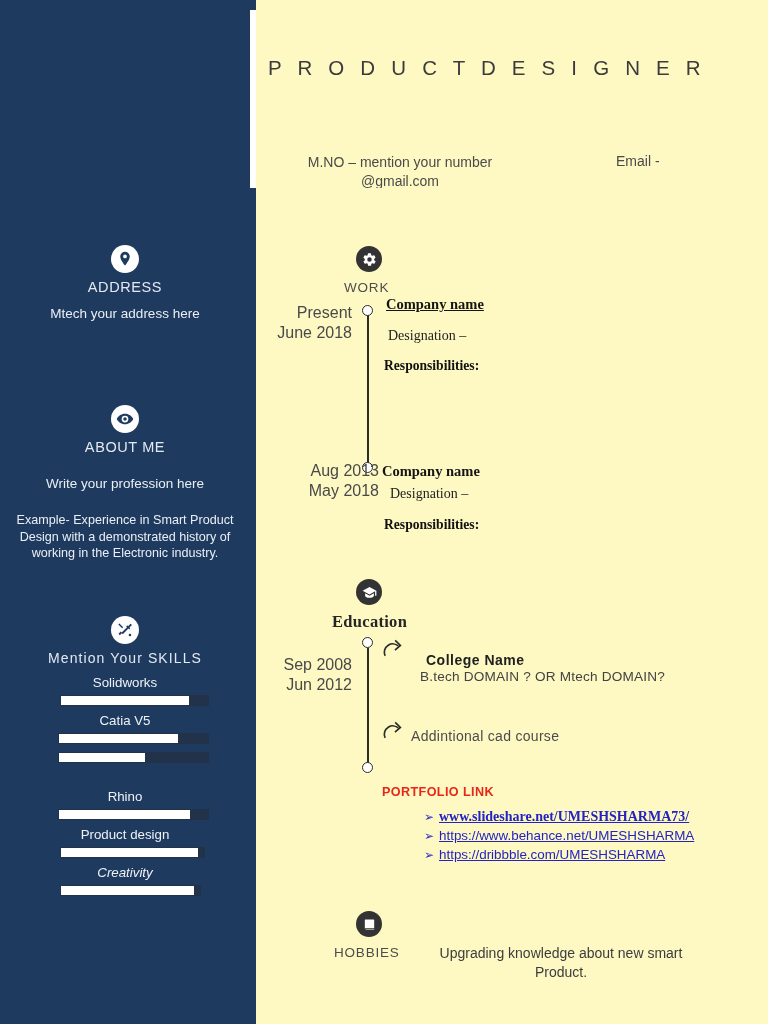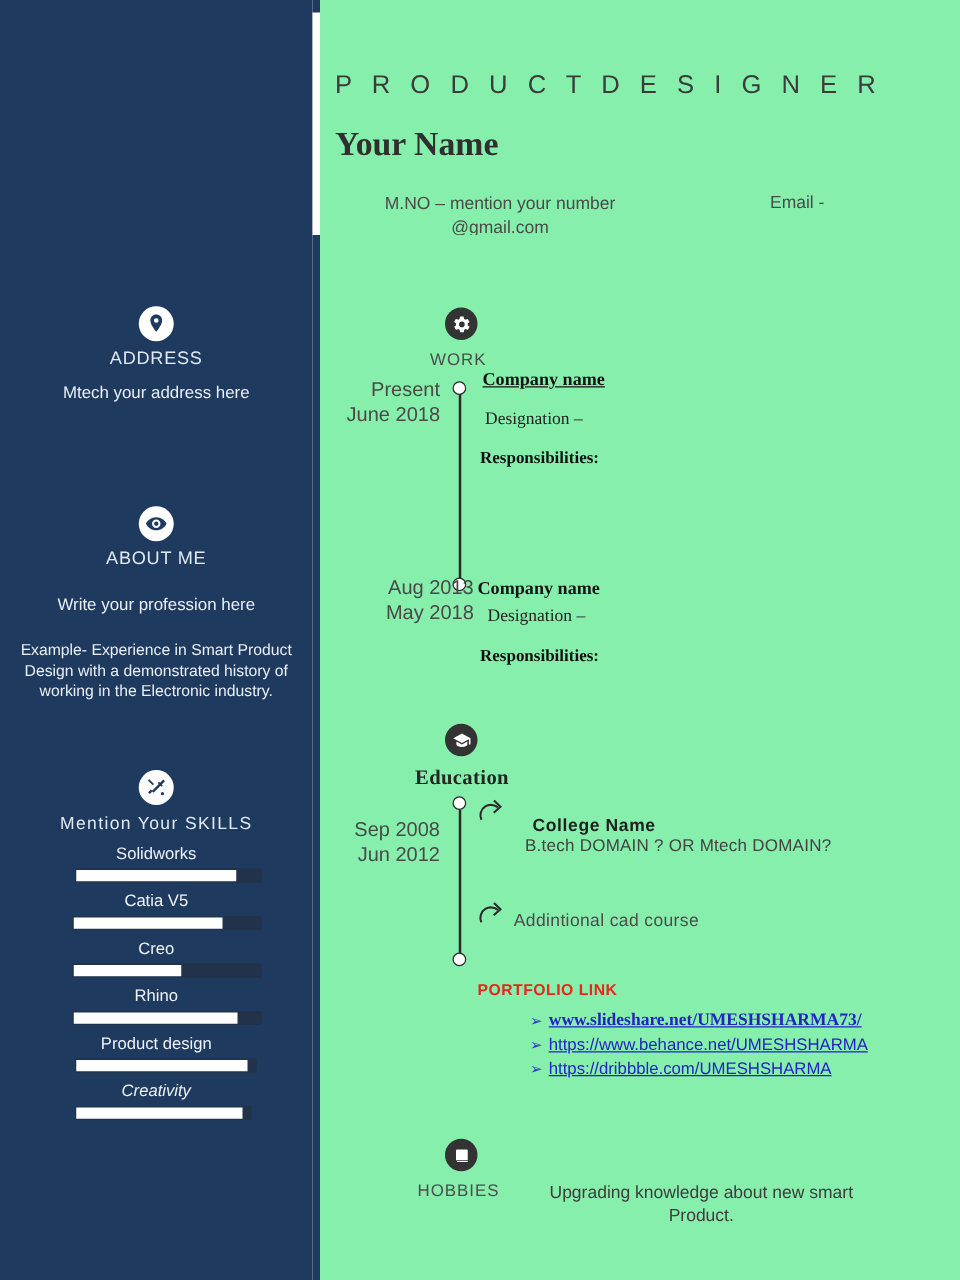--- a/index.html
+++ b/index.html
@@ -50,21 +50,21 @@
   #skills-list{position:absolute;left:0;top:676px;width:250px;}
   .skill-row{width:250px;text-align:center;margin-bottom:0;}
   .skill-name{font-size:13.3px;color:#eef2f7;line-height:1;padding-bottom:6px;}
   .skill-track{
     height:11px;background:#22324a;border:1px solid #223349;
     box-sizing:border-box;margin:0 auto;
   }
   .skill-fill{height:100%;background:#ffffff;}
 
   
-  #main{position:absolute;left:256px;top:0;width:512px;height:1024px;background:#86efac;}
+  #main{position:absolute;left:256px;top:0;width:512px;height:1024px;background:#fef9c3;}
 
   #role{
     position:absolute;left:12px;top:56px;
     font-size:20.5px;letter-spacing:5.2px;color:#3b3b3b;font-weight:400;
   }
   #fullname{
     position:absolute;left:12px;top:100px;
     font-family:"Liberation Serif", serif;font-weight:700;font-size:27px;color:#2f2f2f;
   }
   #contact-clip{
@@ -181,21 +181,20 @@
           <div class="skill-fill" style="width: 87%;"></div>
         </div>
       </div>
       <div class="skill-row" style="position: absolute; left: 0px; top: 38px; width: 250px;">
         <div class="skill-name">Catia V5</div>
         <div class="skill-track" style="width: 151px; margin-left: 58px;">
           <div class="skill-fill" style="width: 80%;"></div>
         </div>
       </div>
       <div class="skill-row" style="position: absolute; left: 0px; top: 76px; width: 250px;">
-        <div class="skill-name">Creo</div>
         <div class="skill-track" style="width: 151px; margin-left: 58px;">
           <div class="skill-fill" style="width: 58%;"></div>
         </div>
       </div>
       <div class="skill-row" style="position: absolute; left: 0px; top: 114px; width: 250px;">
         <div class="skill-name">Rhino</div>
         <div class="skill-track" style="width: 151px; margin-left: 58px;">
           <div class="skill-fill" style="width: 88%;"></div>
         </div>
       </div>
@@ -209,21 +208,20 @@
         <div class="skill-name">Creativity</div>
         <div class="skill-track" style="width: 141px; margin-left: 60px;">
           <div class="skill-fill" style="width: 96%;"></div>
         </div>
       </div>
     </div>
 
   <div id="main">
 
     <div id="role">P R O D U C T   D E S I G N E R</div>
-    <div id="fullname">Your Name</div>
 
     <div id="contact-clip">
       <div id="phone">M.NO – mention your number @gmail.com</div>
       <div id="email">Email -</div>
     </div>
 
     <div class="badge" style="left:100px;top:246px;">
       <svg width="15" height="15" viewBox="0 0 24 24">
         <path fill="#ffffff" d="M19.4 13c.04-.33.06-.66.06-1s-.02-.67-.07-1l2.1-1.63a.5.5 0 0 0 .12-.64l-2-3.46a.5.5 0 0 0-.6-.22l-2.49 1a7.3 7.3 0 0 0-1.73-1l-.38-2.65a.49.49 0 0 0-.49-.41h-4a.49.49 0 0 0-.48.41l-.38 2.65c-.63.26-1.2.6-1.73 1l-2.49-1a.5.5 0 0 0-.6.22l-2 3.46c-.12.22-.07.49.12.64L4.6 11c-.05.33-.07.66-.07 1s.02.67.07 1l-2.1 1.63a.5.5 0 0 0-.12.64l2 3.46c.12.22.37.3.6.22l2.49-1c.52.4 1.1.74 1.73 1l.38 2.65c.04.24.24.41.48.41h4c.24 0 .45-.17.49-.41l.38-2.65c.63-.26 1.2-.6 1.73-1l2.49 1c.23.08.48 0 .6-.22l2-3.46a.5.5 0 0 0-.12-.64L19.4 13zM12 15.6A3.6 3.6 0 1 1 12 8.4a3.6 3.6 0 0 1 0 7.2z"></path>
       </svg>

